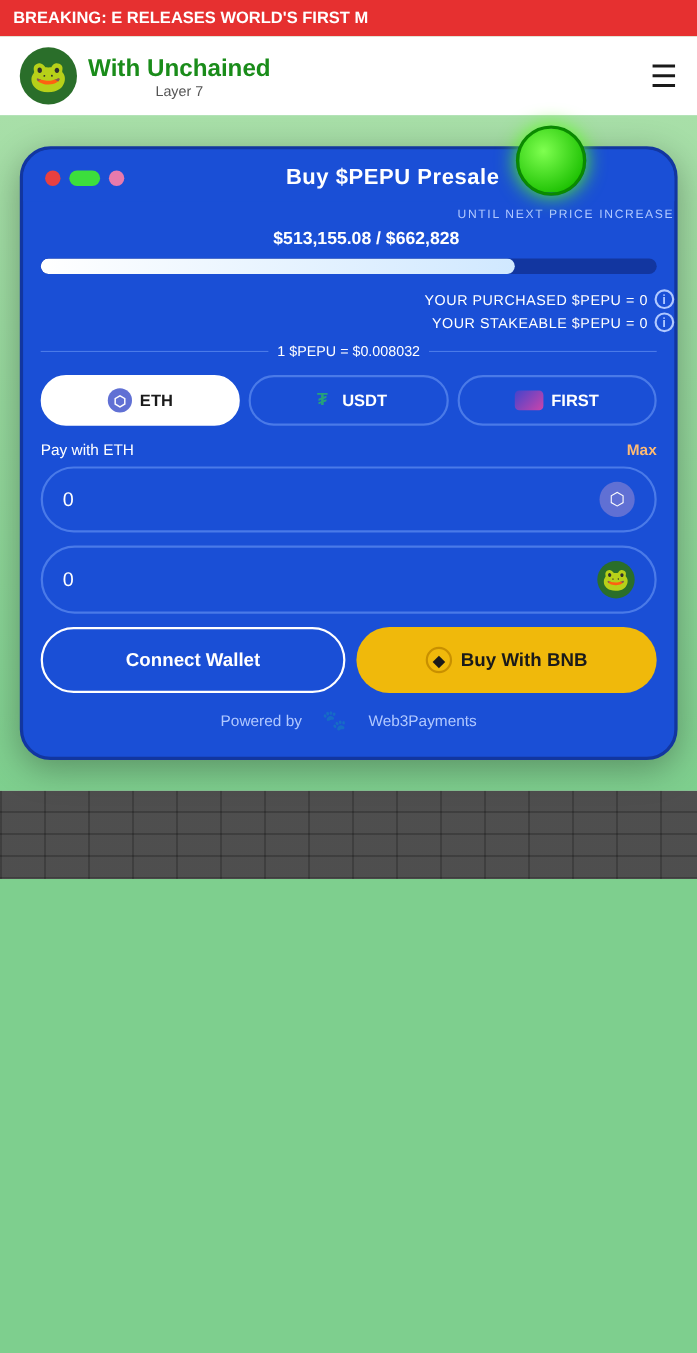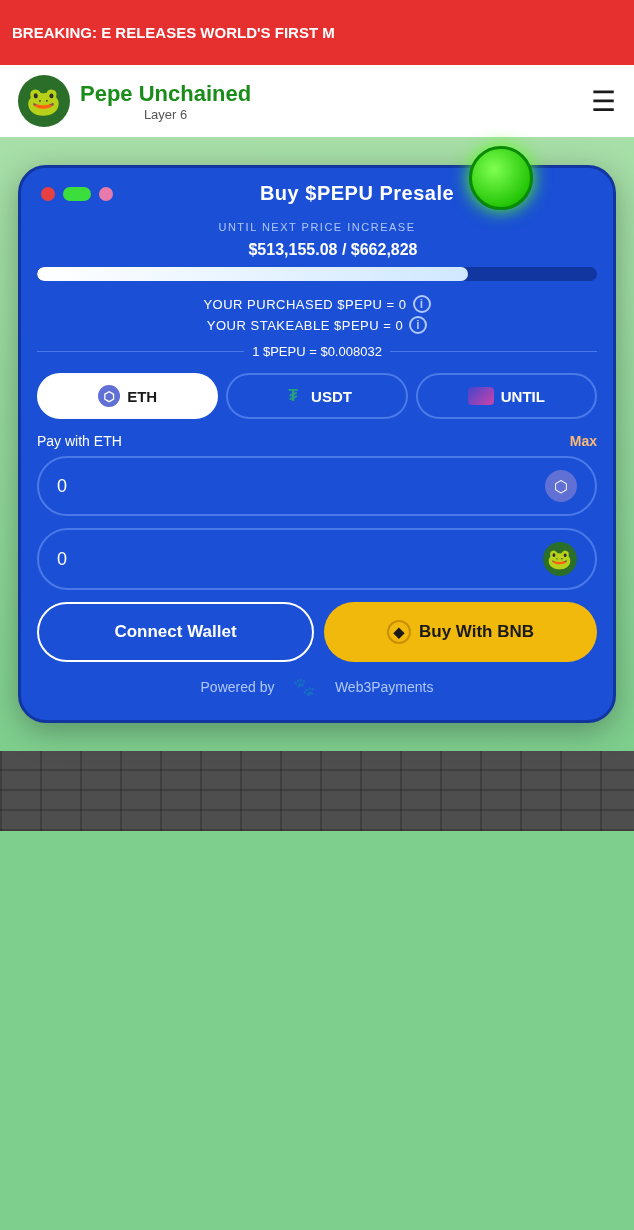--- a/index.html
+++ b/index.html
@@ -12,21 +12,21 @@
       overflow-x: hidden;
     }
 
     
     .breaking-bar {
       width: 100%;
       background: #e63030;
       color: #fff;
       font-weight: bold;
       font-size: 15px;
-      padding: 24px 12px;
+      padding: 8px 12px;
       white-space: nowrap;
       overflow: hidden;
     }
 
     
     .header {
       width: 100%;
       background: #fff;
       display: flex;
       align-items: center;
@@ -143,21 +143,21 @@
       margin-bottom: 4px;
     }
     .countdown-value {
       color: #fff;
       font-size: 36px;
       font-weight: bold;
       line-height: 1;
     }
 
     .until-text {
-      text-align: center;
+      text-align: right;
       color: #b0c8ff;
       font-size: 11px;
       letter-spacing: 1.5px;
       margin: 6px 0 8px 0;
       text-transform: uppercase;
     }
 
     
     .progress-info {
       text-align: center;
@@ -182,21 +182,21 @@
 
     
     .info-row {
       text-align: center;
       color: #fff;
       font-size: 13px;
       letter-spacing: 0.5px;
       margin: 3px 0;
       display: flex;
       align-items: center;
-      justify-content: center;
+      justify-content: flex-end;
       gap: 6px;
     }
     .info-icon {
       width: 18px;
       height: 18px;
       border-radius: 50%;
       border: 2px solid #b0c8ff;
       color: #b0c8ff;
       font-size: 12px;
       display: flex;
@@ -409,22 +409,22 @@
 <div class="breaking-bar">
   <span>BREAKING:   E RELEASES WORLD'S FIRST M</span>
 </div>
 
 <div class="header">
   <div class="header-logo">
     <div class="logo-circle">
       <span>🐸</span>
     </div>
     <div class="logo-text">
-      <span class="logo-name">Pepe Unchained</span>
-      <span class="logo-sub">Layer 6</span>
+      <span class="logo-name">With Unchained</span>
+      <span class="logo-sub">Layer 7</span>
     </div>
   </div>
   <div class="menu-icon">
     <span>☰</span>
   </div>
 </div>
 
 <div class="bg-area">
 
   <div class="widget">
@@ -470,21 +470,21 @@
         <span>ETH</span>
       </button>
 
       <button class="currency-btn">
         <div class="currency-icon usdt-icon">₮</div>
         <span>USDT</span>
       </button>
 
       <button class="currency-btn">
         <div class="currency-icon card-icon"></div>
-        <span>UNTIL</span>
+        <span>FIRST</span>
       </button>
     </div>
 
     <div class="input-group">
       <div class="input-label-row">
         <span class="input-label">Pay with ETH</span>
         <span class="input-max">Max</span>
       </div>
       <div class="input-field">
         <input type="text" value="0" style="">

